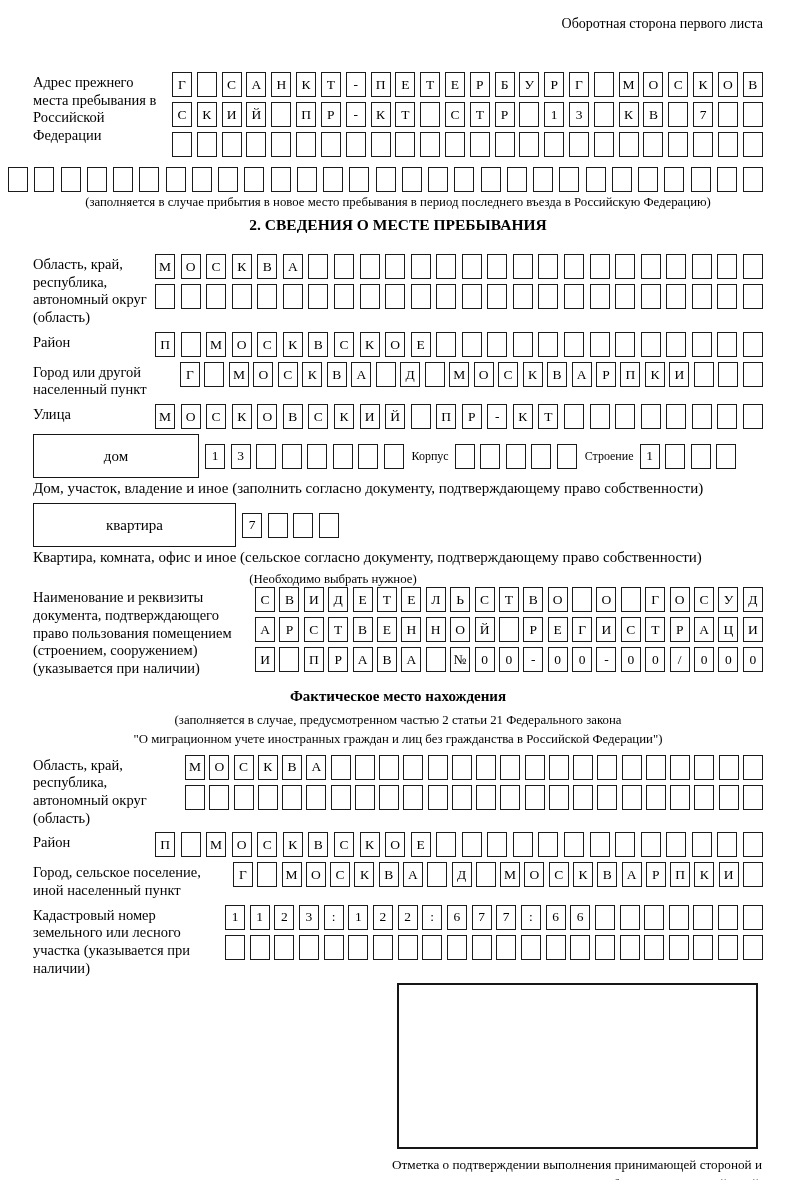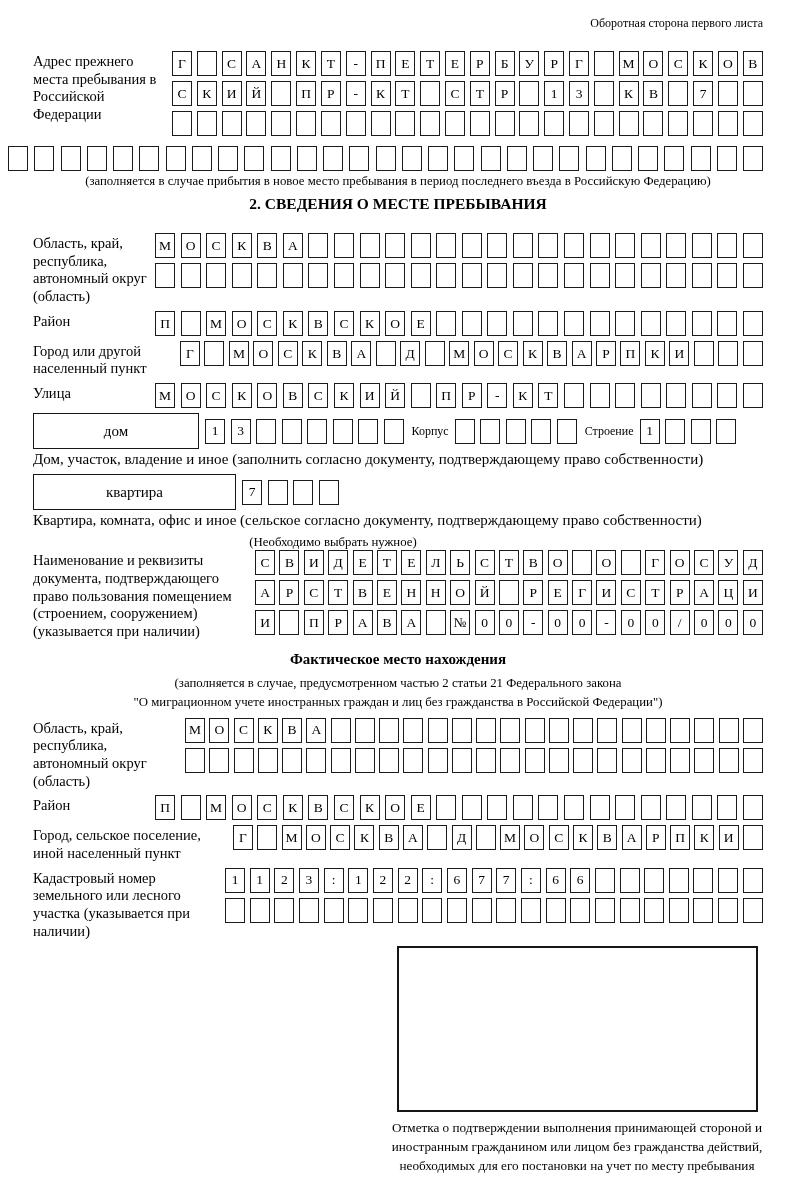--- a/index.html
+++ b/index.html
@@ -1,39 +1,39 @@
 <!DOCTYPE html>
 <html><head>
 <meta charset="utf-8">
 <style>
   html,body{margin:0;padding:0;background:#fff;}
   body{width:800px;height:1180px;font-family:"Liberation Serif","DejaVu Serif",serif;color:#000;}
   .page{box-sizing:border-box;position:relative;width:800px;height:1180px;padding:16px 37px 0 33px;overflow:hidden;}
-  .topright{text-align:right;font-size:12px;margin-bottom:20px;}
+  .topright{text-align:right;font-size:14px;margin-bottom:40px;}
 
   
   .cells{display:flex;justify-content:space-between;flex:1;min-width:0;}
   .cell{box-sizing:border-box;flex:0 0 20px;width:20px;height:25px;border:1.6px solid #1b1b1b;
         display:inline-flex;align-items:center;justify-content:center;
         font-size:13.5px;line-height:1;font-family:"Liberation Serif",serif;}
   .stack .cells{margin-bottom:5px;}
   .frow{display:flex;align-items:flex-start;margin-bottom:5px;}
   .flabel{font-size:14.5px;line-height:1.22;padding-top:2px;box-sizing:border-box;padding-right:8px;}
   .w139{flex:0 0 139px;} .w122{flex:0 0 122px;} .w147{flex:0 0 147px;} .w152{flex:0 0 152px;}
   .w200{flex:0 0 200px;} .w192{flex:0 0 192px;} .w222{flex:0 0 222px;}
   .freerow{display:flex;justify-content:space-between;margin:0 0 3px -25px;width:755px;}
 
   .note{font-size:12.8px;text-align:center;margin-bottom:4px;}
   .note-left{font-size:15px;text-align:left;margin:2px 0 6px 0;}
   .sect-title{font-size:15.5px;font-weight:bold;text-align:center;margin:6px 0 20px 0;}
   .sub-title{font-size:15px;font-weight:bold;text-align:center;margin:10px 0 8px 0;}
 
   
   .houserow{display:flex;align-items:center;margin-bottom:2px;}
-  .boxlabel{box-sizing:border-box;border:1.8px solid #161616;height:36px;display:flex;align-items:center;
+  .boxlabel{box-sizing:border-box;border:1.8px solid #161616;height:44px;display:flex;align-items:center;
             justify-content:center;font-size:15px;}
   .bl-dom{width:166px;} .bl-kv{width:203px;}
   .hcells{display:flex;gap:5.5px;margin-left:6px;}
   .inline-lb{font-size:12px;margin:0 6px 0 8px;white-space:nowrap;}
 
   
   .checkrow{display:flex;align-items:center;font-size:14.8px;margin:4px 0 2px 0;white-space:nowrap;}
   .checkbox{box-sizing:border-box;width:24px;height:25px;border:1.6px solid #161616;display:inline-flex;
             align-items:center;justify-content:center;font-size:14px;flex:0 0 24px;}
   .check-note{font-size:12.8px;width:600px;text-align:center;}

